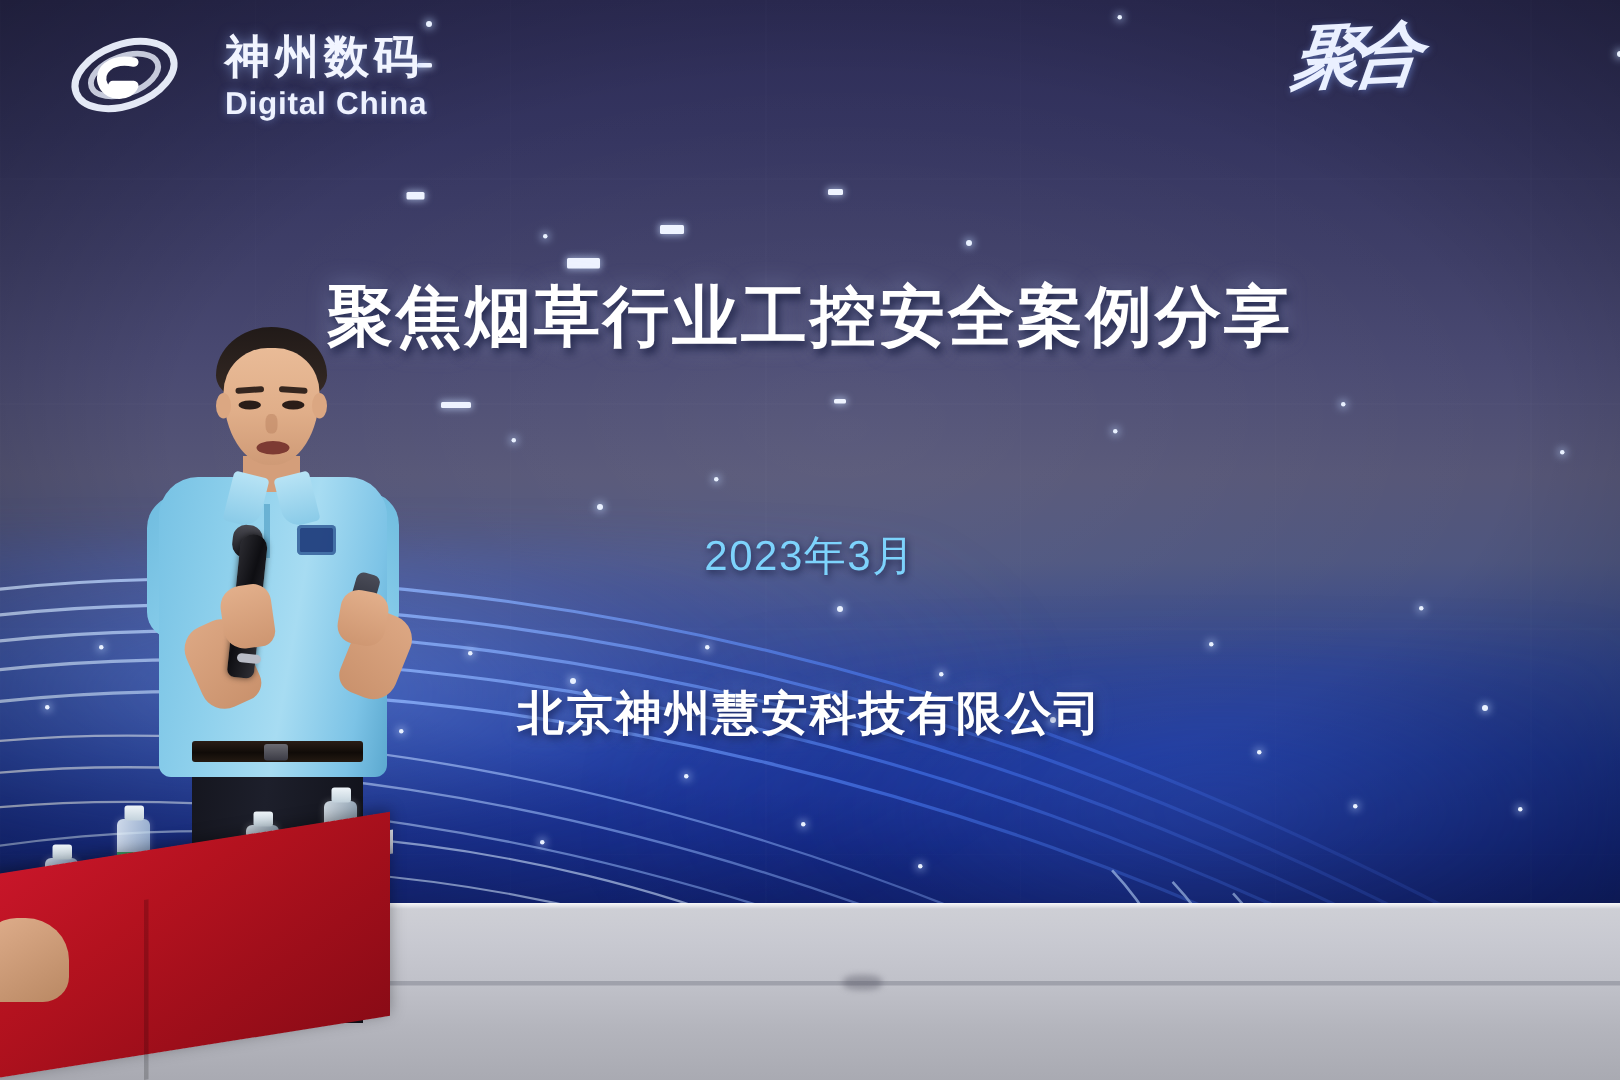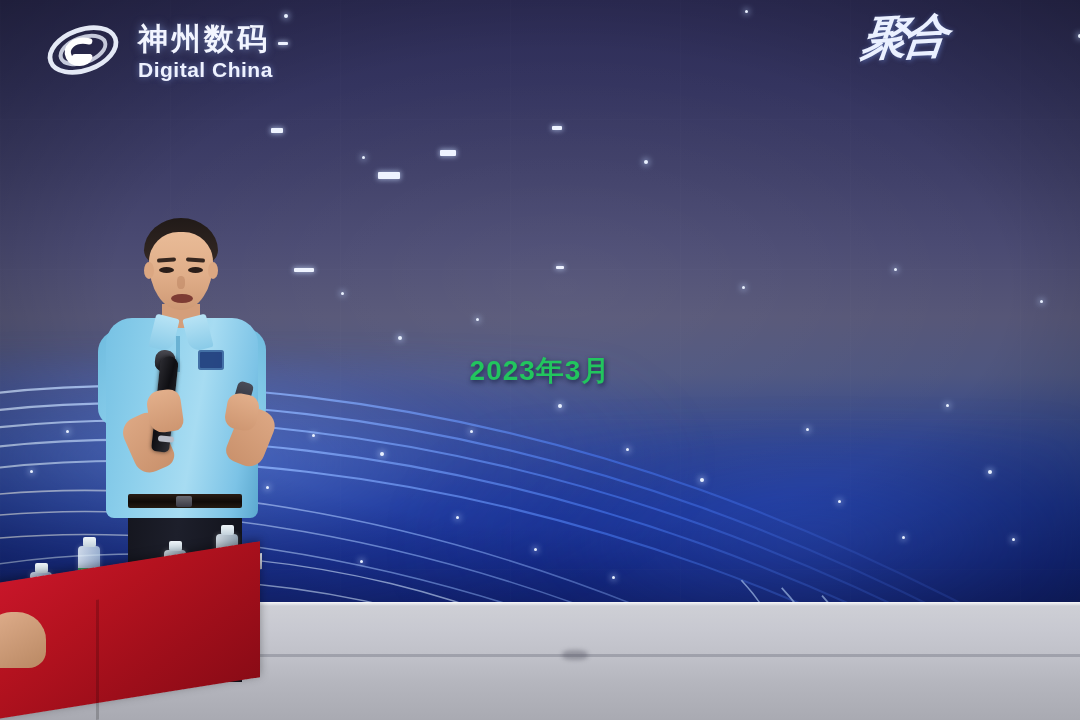--- a/index.html
+++ b/index.html
@@ -96,21 +96,21 @@
     box-shadow: 0 0 5px 1px rgba(200,220,255,0.6);
   }
 
   
   .brand-left {
     position: absolute;
     left: 44px;
     top: 18px;
     display: flex;
     align-items: center;
-    gap: 16px;
+    gap: 28px;
   }
   .dc-mark { width: 78px; height: 64px; flex: none; }
   .dc-text { line-height: 1; padding-top: 4px; }
   .dc-cn {
     font-size: 30px;
     font-weight: 700;
     color: #f2f5ff;
     letter-spacing: 3px;
     text-shadow: 0 0 8px rgba(160,190,255,0.55);
   }
@@ -162,22 +162,22 @@
     color: #ffffff;
     letter-spacing: 2px;
     text-shadow: 2px 3px 6px rgba(10,15,50,0.75), 0 0 16px rgba(190,210,255,0.35);
   }
   .slide-date {
     position: absolute;
     left: 0; right: 0;
     top: 352px;
     text-align: center;
     font-size: 28px;
-    font-weight: 700;
-    color: #22c55e;
+    font-weight: 400;
+    color: #7dd3fc;
     letter-spacing: 1px;
     text-shadow: 1px 2px 5px rgba(10,15,50,0.7);
   }
   .slide-company {
     position: absolute;
     left: 0; right: 0;
     top: 455px;
     text-align: center;
     font-size: 31px;
     font-weight: 700;
@@ -531,21 +531,23 @@
     <div class="dc-text">
       <div class="dc-cn">神州数码</div>
       <div class="dc-en">Digital China</div>
     </div>
   </div>
 
   <div class="brand-right">
     <div class="juhe">聚合</div>
   </div>
 
+  <div class="slide-title">聚焦烟草行业工控安全案例分享</div>
   <div class="slide-date">2023年3月</div>
+  <div class="slide-company">北京神州慧安科技有限公司</div>
 
   <div class="floor">
     <div class="floor-lip"></div>
     <div class="floor-edge"></div>
     <div class="floor-scuff"></div>
   </div>
 
   <div class="presenter">
     <div class="pr-pants"></div>
     <div class="pr-pants-split"></div>

